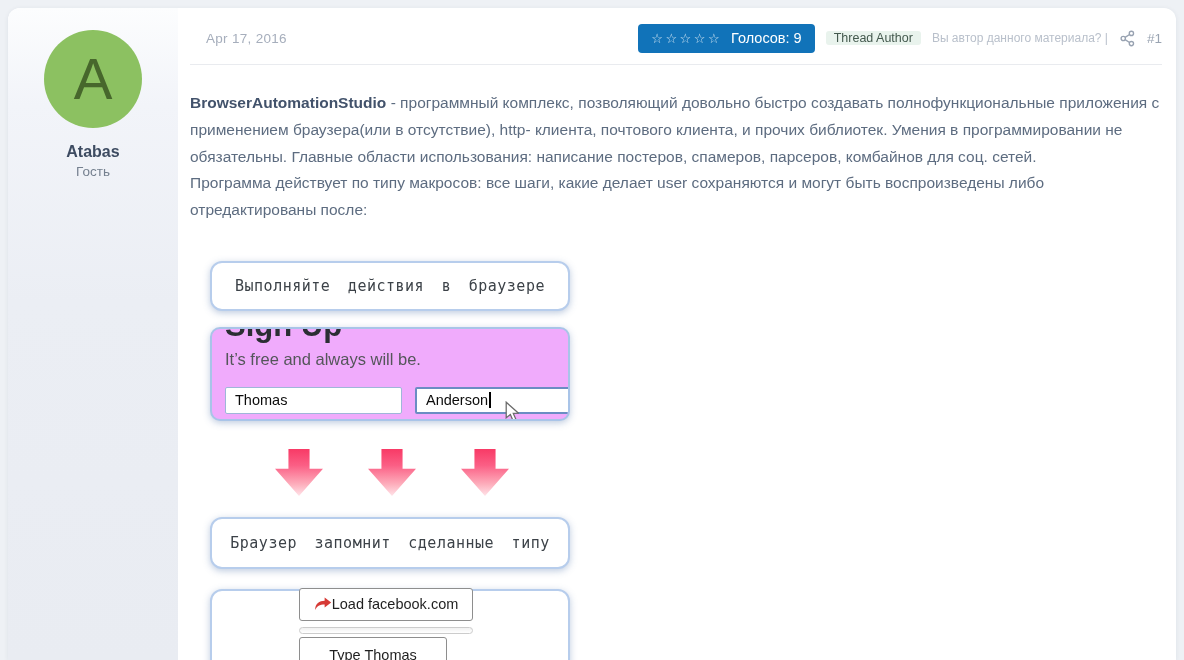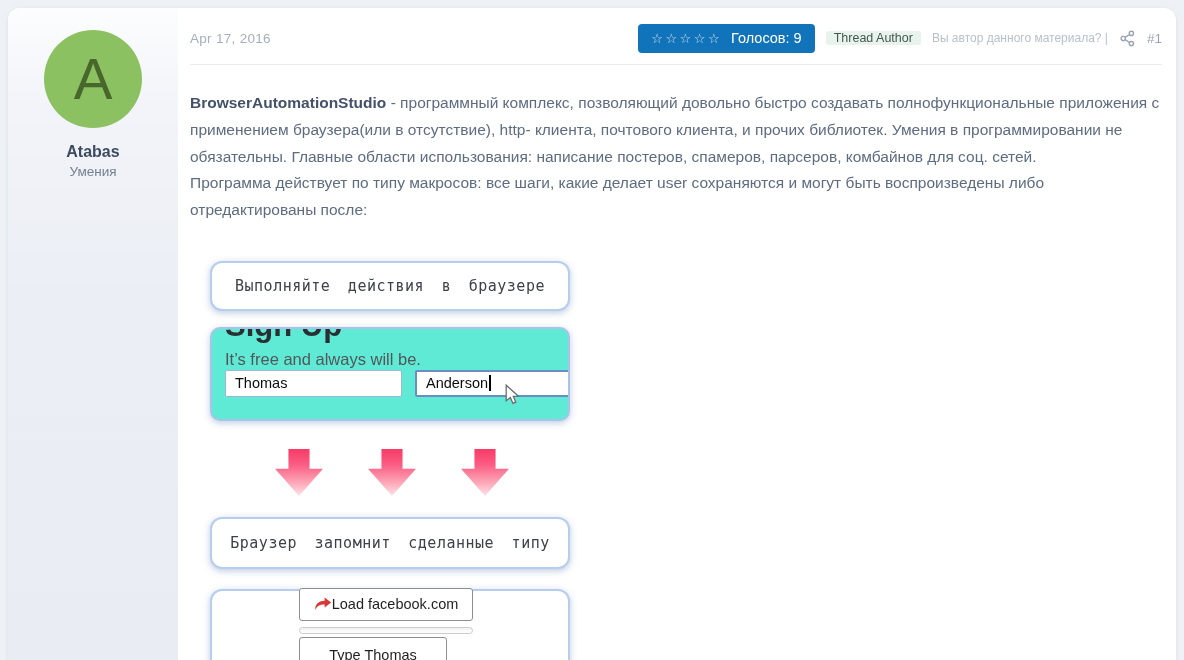--- a/index.html
+++ b/index.html
@@ -14,21 +14,21 @@
   .sidebar { width:170px; flex-shrink:0; text-align:center; padding-top:22px;
              background:linear-gradient(180deg,#fcfdfe 0%,#f2f4f9 15%,#ebeef4 45%,#e9ecf2 100%); }
   .avatar { width:98px; height:98px; border-radius:50%; background:#8cc161;
             color:#47672c; font-size:58px; line-height:98px; margin:0 auto; cursor:pointer; }
   .username { margin-top:15px; font-weight:bold; color:#3d4b61; font-size:16px; cursor:pointer; }
   .usertitle { margin-top:3px; color:#75808f; font-size:13.5px; }
 
   
   .main { flex:1; position:relative; padding:12px 14px 0 12px; }
   .header-row { display:flex; align-items:center; height:36px; }
-  .date { color:#a6aebc; font-size:13.5px; letter-spacing:.3px; cursor:pointer; }
+  .date { color:#a6aebc; font-size:13.5px; letter-spacing:.3px; cursor:pointer;margin-left:16px; }
   .header-right { margin-left:auto; display:flex; align-items:center; gap:11px; }
   .votes-btn { background:#1173b9; color:#fff; border:none; border-radius:4px; height:29px;
                padding:0 13px; font-size:14.5px; display:flex; align-items:center; gap:9px; cursor:pointer;
                font-family:"Liberation Sans", sans-serif; }
   .stars { color:rgba(255,255,255,0.78); font-size:13px; letter-spacing:2.5px; }
   .badge { background:#e9f3ed; color:#44594e; font-size:12.5px; padding:0 8px; border-radius:3px; }
   .author-q { color:#b9c0cb; font-size:12px; }
   .share-wrap { display:flex; align-items:center; cursor:pointer; }
   .post-num { color:#9aa4b2; font-size:13.5px; cursor:pointer; }
   .divider { border-top:1px solid #e9ebef; margin-top:8px; }
@@ -40,27 +40,27 @@
   
   .shot { margin-top:37px; margin-left:20px; width:364px; position:relative; cursor:pointer; }
   .dbox { width:360px; border:2px solid #b7cdec; border-radius:12px; background:#fff;
           box-shadow:0 2px 7px rgba(110,140,185,.45); display:flex; align-items:center;
           justify-content:center; font-family:"DejaVu Sans Mono", monospace; font-size:15px;
           color:#3c4248; word-spacing:8px; letter-spacing:.5px; }
   .box1 { height:50px; }
   .box3 { height:52px; margin-top:21px; }
 
   .signup { margin-top:16px; width:360px; height:94px; border:2px solid #a9c4e8; border-radius:10px;
-            background:#5eead4; box-shadow:0 2px 7px rgba(110,140,185,.45); padding:0 13px;
+            background:#f0abfc; box-shadow:0 2px 7px rgba(110,140,185,.45); padding:0 13px;
             position:relative; overflow:hidden; }
   .su-heading-crop { height:15px; overflow:hidden; }
   .su-heading-crop span { display:block; font-size:31px; font-weight:bold; color:#2b2e33;
                           margin-top:-21px; letter-spacing:0; }
   .su-sub { margin-top:6px; font-size:16.5px; color:#54565a; }
-  .su-inputs { position:absolute; left:13px; bottom:22px; display:flex; gap:13px; }
+  .su-inputs { position:absolute; left:13px; bottom:5px; display:flex; gap:13px; }
   .su-input { background:#fff; border:1px solid #9fb6d9; height:27px; width:177px; border-radius:2px;
               font-size:14.5px; color:#0c0c0c; display:flex; align-items:center; padding-left:9px; }
   .su-input.focused { width:155px; border:2px solid #6b8dc3; position:relative; }
   .caret { display:inline-block; width:1.5px; height:16px; background:#000; margin-left:1px; }
   .mouse-cursor { position:absolute; left:88px; top:12px; }
 
   .arrows-row { margin-top:28px; height:47px; display:flex; justify-content:center; gap:45px; }
   .p-arrow { width:48px; height:47px;
              background:linear-gradient(180deg,#f83a66 0%,#fb5f85 35%,#fdaebc 75%,#ffe4e9 100%);
              clip-path:polygon(28% 0,72% 0,72% 42%,100% 42%,50% 100%,0 42%,28% 42%); }
@@ -76,21 +76,21 @@
   .btn-type { left:87px; top:46px; width:148px; height:36px; }
 </style>
 </head>
 <body>
 
 <div class="card">
 
   <div class="sidebar">
     <div class="avatar">A</div>
     <div class="username">Atabas</div>
-    <div class="usertitle">Умения</div>
+    <div class="usertitle">Гость</div>
   </div>
 
   <div class="main">
 
     <div class="header-row">
       <span class="date">Apr 17, 2016</span>
       <div class="header-right">
         <button class="votes-btn">
           <span class="stars">☆☆☆☆☆</span>
           <span>Голосов: 9</span>

